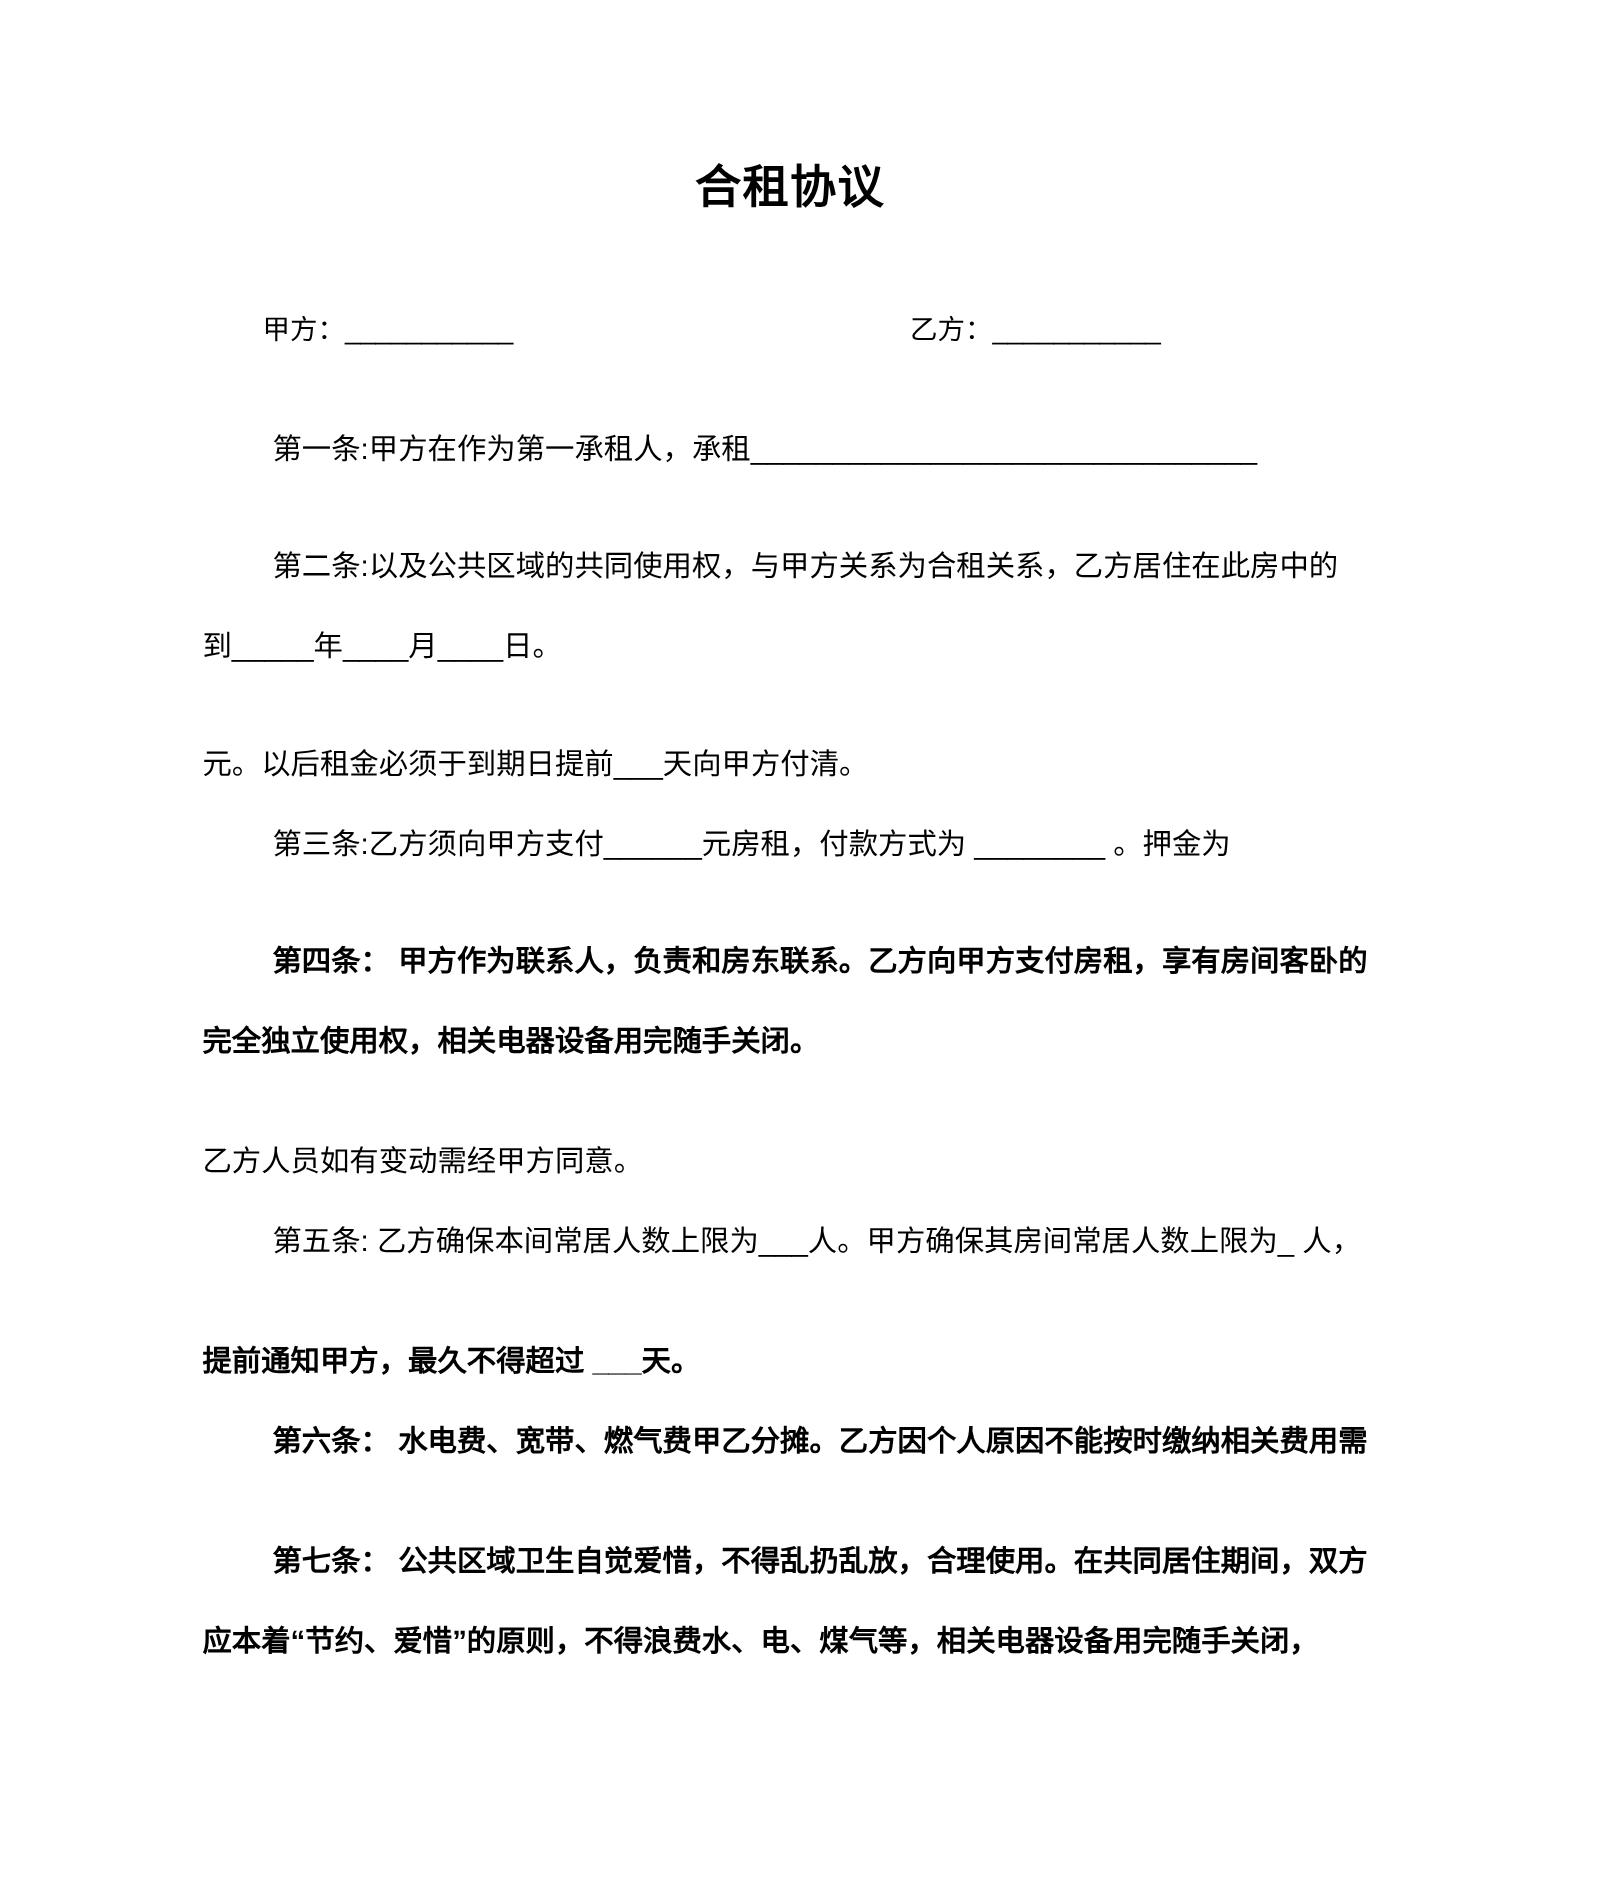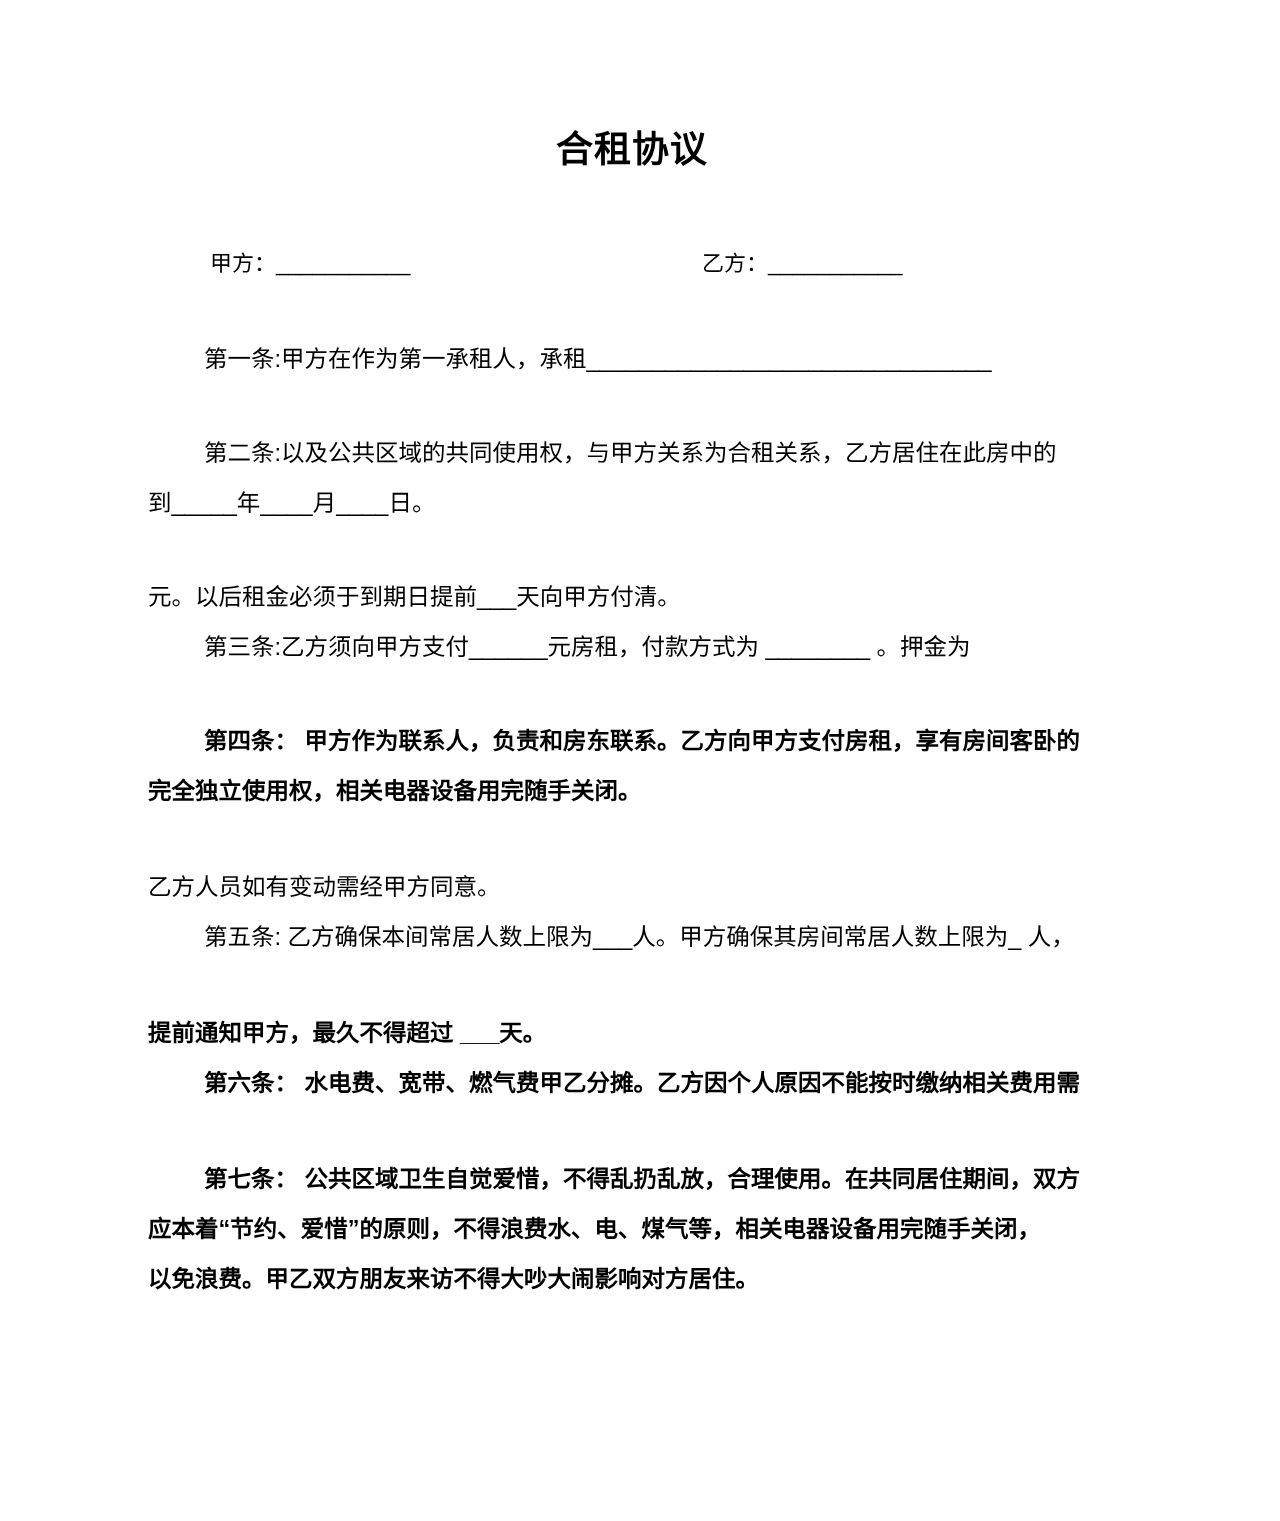--- a/index.html
+++ b/index.html
@@ -43,37 +43,37 @@
     line-height: 56px;
   }
   .party-a {
     position: absolute;
     left: 62px;
     top: 0;
     white-space: pre;
   }
   .party-b {
     position: absolute;
-    left: 554px;
+    left: 580px;
     top: 0;
     white-space: pre;
   }
   .clause {
     font-size: 23.5px;
     line-height: 50px;
     text-align: justify;
     text-justify: inter-ideograph;
     margin: 0;
     padding: 0;
   }
   .clause.gap-1 { margin-top: 42px; }
   .clause.gap-2 { margin-top: 44px; }
   .clause.gap-3 { margin-top: 46px; }
   .clause p {
-    margin: 0;
+    margin: 14px;
     padding: 0;
     text-indent: 0;
   }
   .indent { display: inline-block; width: 56px; }
   .bold { font-weight: bold; }
 </style>
 </head>
 <body>
 
 <div class="page">
@@ -112,17 +112,16 @@
     </div>
 
     <div class="clause gap-3 bold">
       <p><span>提前通知甲方，最久不得超过 ___天。</span></p>
       <p><span class="indent"></span><span>第六条： 水电费、宽带、燃气费甲乙分摊。乙方因个人原因不能按时缴纳相关费用需</span></p>
     </div>
 
     <div class="clause gap-3 bold">
       <p><span class="indent"></span><span>第七条： 公共区域卫生自觉爱惜，不得乱扔乱放，合理使用。在共同居住期间，双方</span></p>
       <p><span>应本着“节约、爱惜”的原则，不得浪费水、电、煤气等，相关电器设备用完随手关闭，</span></p>
-      <p><span>以免浪费。甲乙双方朋友来访不得大吵大闹影响对方居住。</span></p>
     </div>
 
   </div>
 </div>
 
 </body></html>

